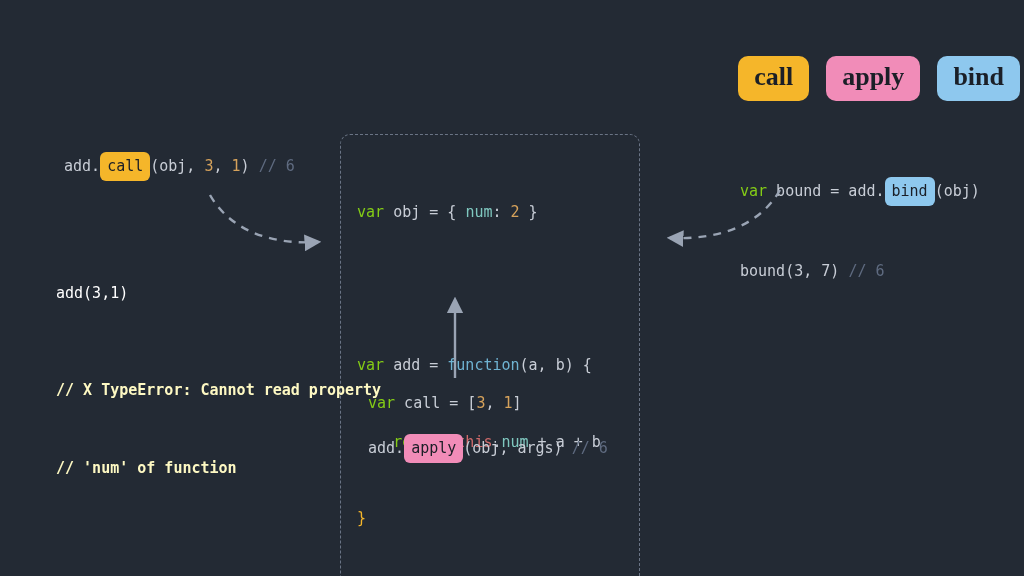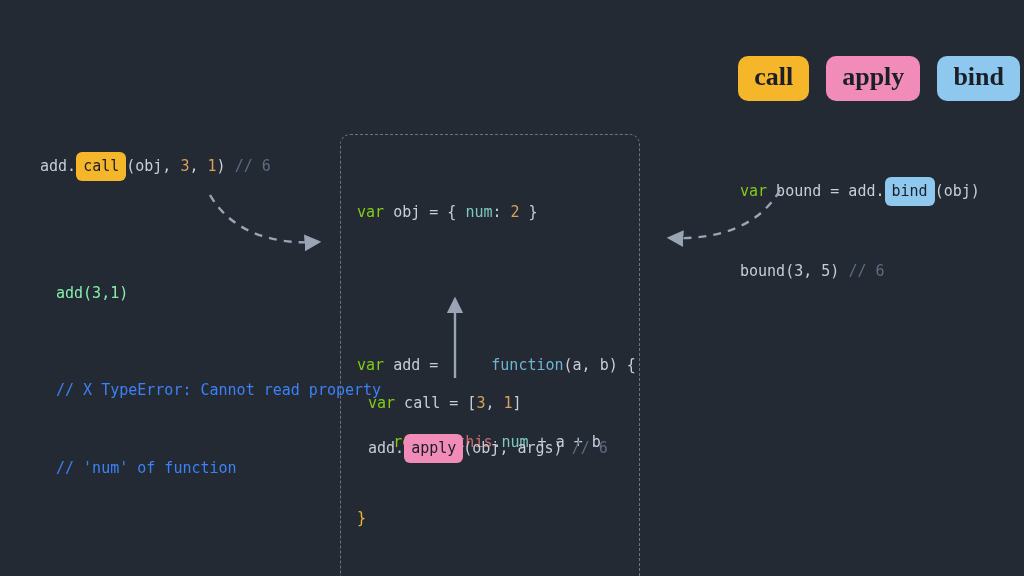--- a/index.html
+++ b/index.html
@@ -39,42 +39,42 @@
     border: 1px dashed #6a7485;
     border-radius: 10px;
     line-height: 1.7;
     white-space: pre;
   }
   .kw      { color: #84cc16; }   
   .ident   { color: #c8cdd6; }
   .prop    { color: #7fc7bf; }   
   .num     { color: #d6a25b; }
   .thiskw  { color: #cf6a6a; }   
-  .fn      { color: #6fb3d2; margin-left: 44px; }
+  .fn      { color: #6fb3d2; }
   .pun     { color: #c8cdd6; }
   .brace   { color: #f5b62a; }
   .comment { color: #5f6b80; }
-  .errtxt  { color: #3b82f6; }
+  .errtxt  { color: #fef9c3; font-weight: bold; }
 
   
   .chip {
     display: inline-block;
     padding: 1px 7px 2px 7px;
     border-radius: 6px;
     color: #1b1f27;
     font-weight: 500;
   }
   .chip-call  { background: #f5b62a; }
   .chip-apply { background: #f18cb8; }
   .chip-bind  { background: #8ec8ee; }
 
   
   .snip { position: absolute; line-height: 1.75; white-space: pre; }
-  .call-snip  { top: 152px; left: 40px; }
-  .add31      { top: 280px; left: 56px; color: #86efac; }
+  .call-snip  { top: 152px; left: 64px; }
+  .add31      { top: 280px; left: 56px; color: #ffffff; }
   .errblk     { top: 324px; left: 56px; }
   .argsblk    { top: 390px; left: 368px; }
   .applyline  { top: 434px; left: 368px; }
   .bindblk    { top: 124px; left: 740px; }
 
   svg.arrows { position: absolute; inset: 0; width: 1024px; height: 576px; pointer-events:none; }
 </style>
 </head>
 <body>
 
@@ -102,21 +102,21 @@
     <div class="errtxt">// X TypeError: Cannot read property</div>
     <div class="errtxt">// 'num' of function</div>
   </div>
 
   <div class="snip argsblk"><span class="kw">var</span><span class="ident"> call = [</span><span class="num">3</span><span class="ident">, </span><span class="num">1</span><span class="ident">]</span></div>
 
   <div class="snip applyline"><span class="ident">add.</span><span class="chip chip-apply">apply</span><span class="ident">(obj, args) </span><span class="comment">// 6</span></div>
 
   <div class="snip bindblk">
     <div><span class="kw">var</span><span class="ident"> bound = add.</span><span class="chip chip-bind">bind</span><span class="ident">(obj)</span></div>
-    <div><span class="ident">bound(3, 5) </span><span class="comment">// 6</span></div>
+    <div><span class="ident">bound(3, 7) </span><span class="comment">// 6</span></div>
   </div>
 
   <svg class="arrows" viewBox="0 0 1024 576">
     <defs>
       <marker id="ah" viewBox="0 0 10 10" refX="8" refY="5" markerWidth="7" markerHeight="7" orient="auto-start-reverse">
         <path d="M0,0 L10,5 L0,10 z" fill="#9aa4b4"></path>
       </marker>
     </defs>
 
     <path d="M210,195 C230,230 270,245 318,242" fill="none" stroke="#9aa4b4" stroke-width="2.4" stroke-dasharray="8 7" marker-end="url(#ah)"></path>

